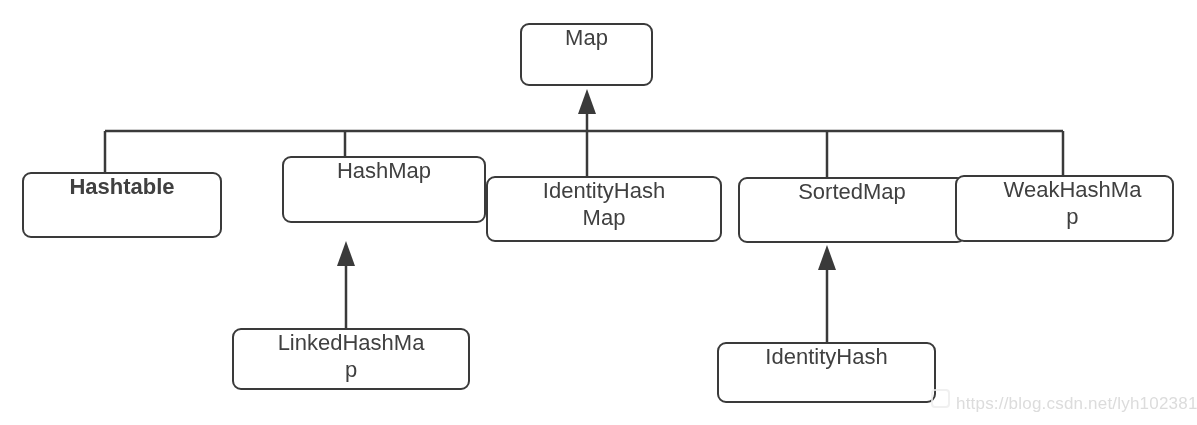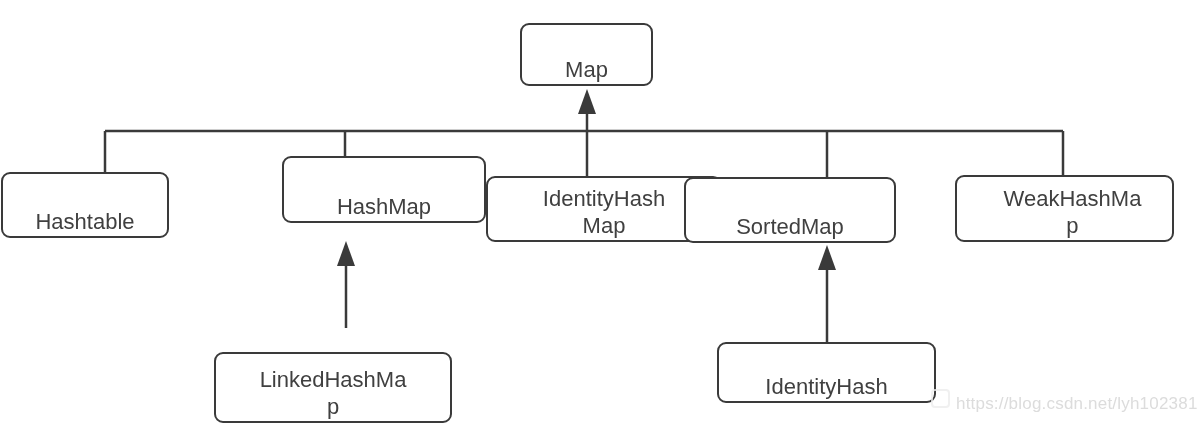--- a/index.html
+++ b/index.html
@@ -21,34 +21,34 @@
     pointer-events:none;
   }
   .edge{stroke:var(--line-color);stroke-width:2.5;fill:none;}
   .arrowhead{fill:var(--line-color);stroke:none;}
   .node{
     position:absolute;
     box-sizing:border-box;
     border:2.5px solid var(--line-color);
     border-radius:9px;
     background:var(--bg-color);
-    display:flex;align-items:flex-end;justify-content:center;
+    display:flex;align-items:flex-start;justify-content:center;
     color:var(--text-color);
     font-size:22px;
     line-height:1.22;
     text-align:center;
     white-space:pre-line;
   }
   .node-map           {left:520px;top:23px;width:133px;height:63px;}
-  .node-hashtable     {left:1px;top:172px;width:168px;height:66px;}
+  .node-hashtable     {left:22px;top:172px;width:200px;height:66px;font-weight:bold;}
   .node-hashmap       {left:243px;top:156px;width:204px;height:67px;margin-left:39px;}
   .node-identityhashmap{left:486px;top:176px;width:236px;height:66px;}
-  .node-sortedmap     {left:684px;top:177px;width:212px;height:66px;}
+  .node-sortedmap     {left:738px;top:177px;width:228px;height:66px;}
   .node-weakhashmap   {left:955px;top:175px;width:219px;height:67px;padding-left:16px;}
-  .node-linkedhashmap {left:214px;top:328px;width:238px;height:71px;margin-top:24px;}
+  .node-linkedhashmap {left:232px;top:328px;width:238px;height:62px;}
   .node-navigablemap  {left:717px;top:342px;width:219px;height:61px;}
   .watermark{
     position:absolute;left:956px;top:394px;
     color:var(--wm-color);
     font-size:17px;
     letter-spacing:0.2px;
     white-space:nowrap;
   }
   .wm-logo{
     position:absolute;left:931px;top:389px;

